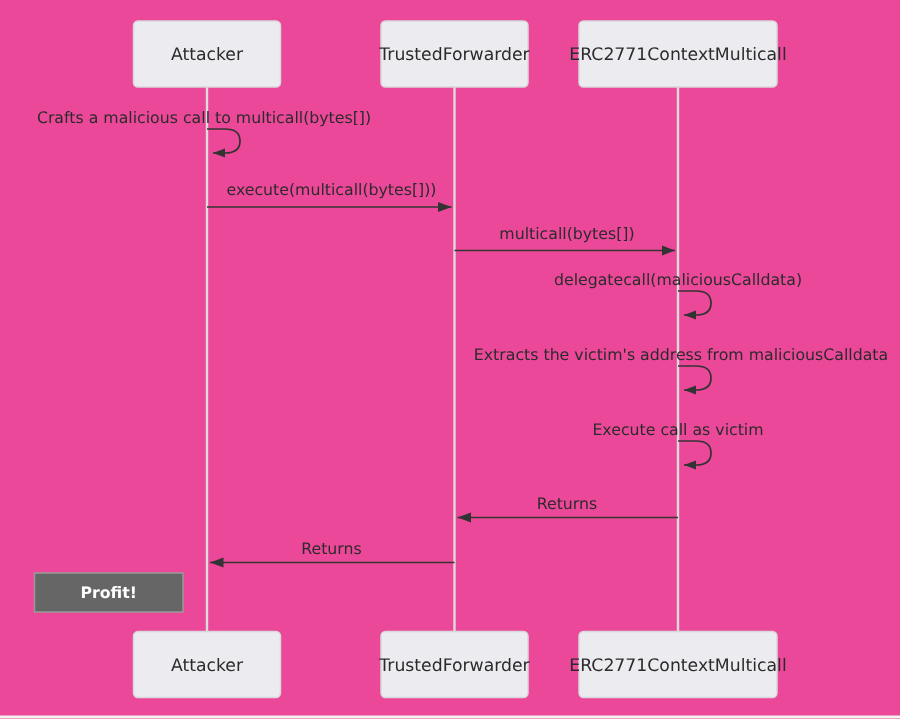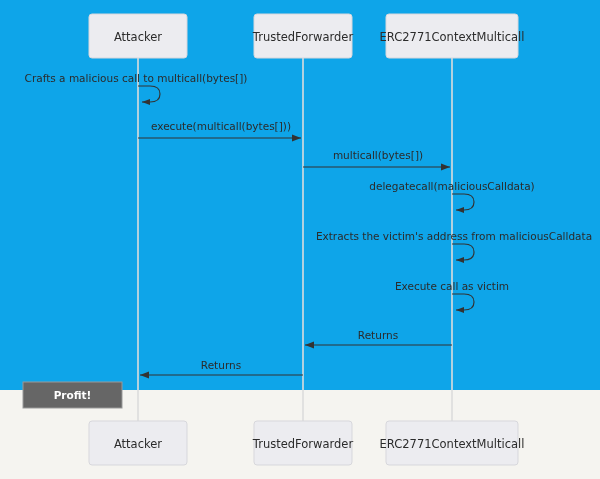--- a/index.html
+++ b/index.html
@@ -9,22 +9,22 @@
   body {
     width: 600px;
     height: 479px;
     background: #f5f4f0;
     font-family: "DejaVu Sans", sans-serif;
     overflow: hidden;
   }
   #diagram-root {
     position: relative;
     width: 600px;
-    height: 390px;
-    background: #0ea5e9;
+    height: 477px;
+    background: #ec4899;
   }
   svg.seq {
     position: absolute;
     top: 0;
     left: 0;
     width: 600px;
     height: 479px;
     display: block;
   }
   .actor-box {

